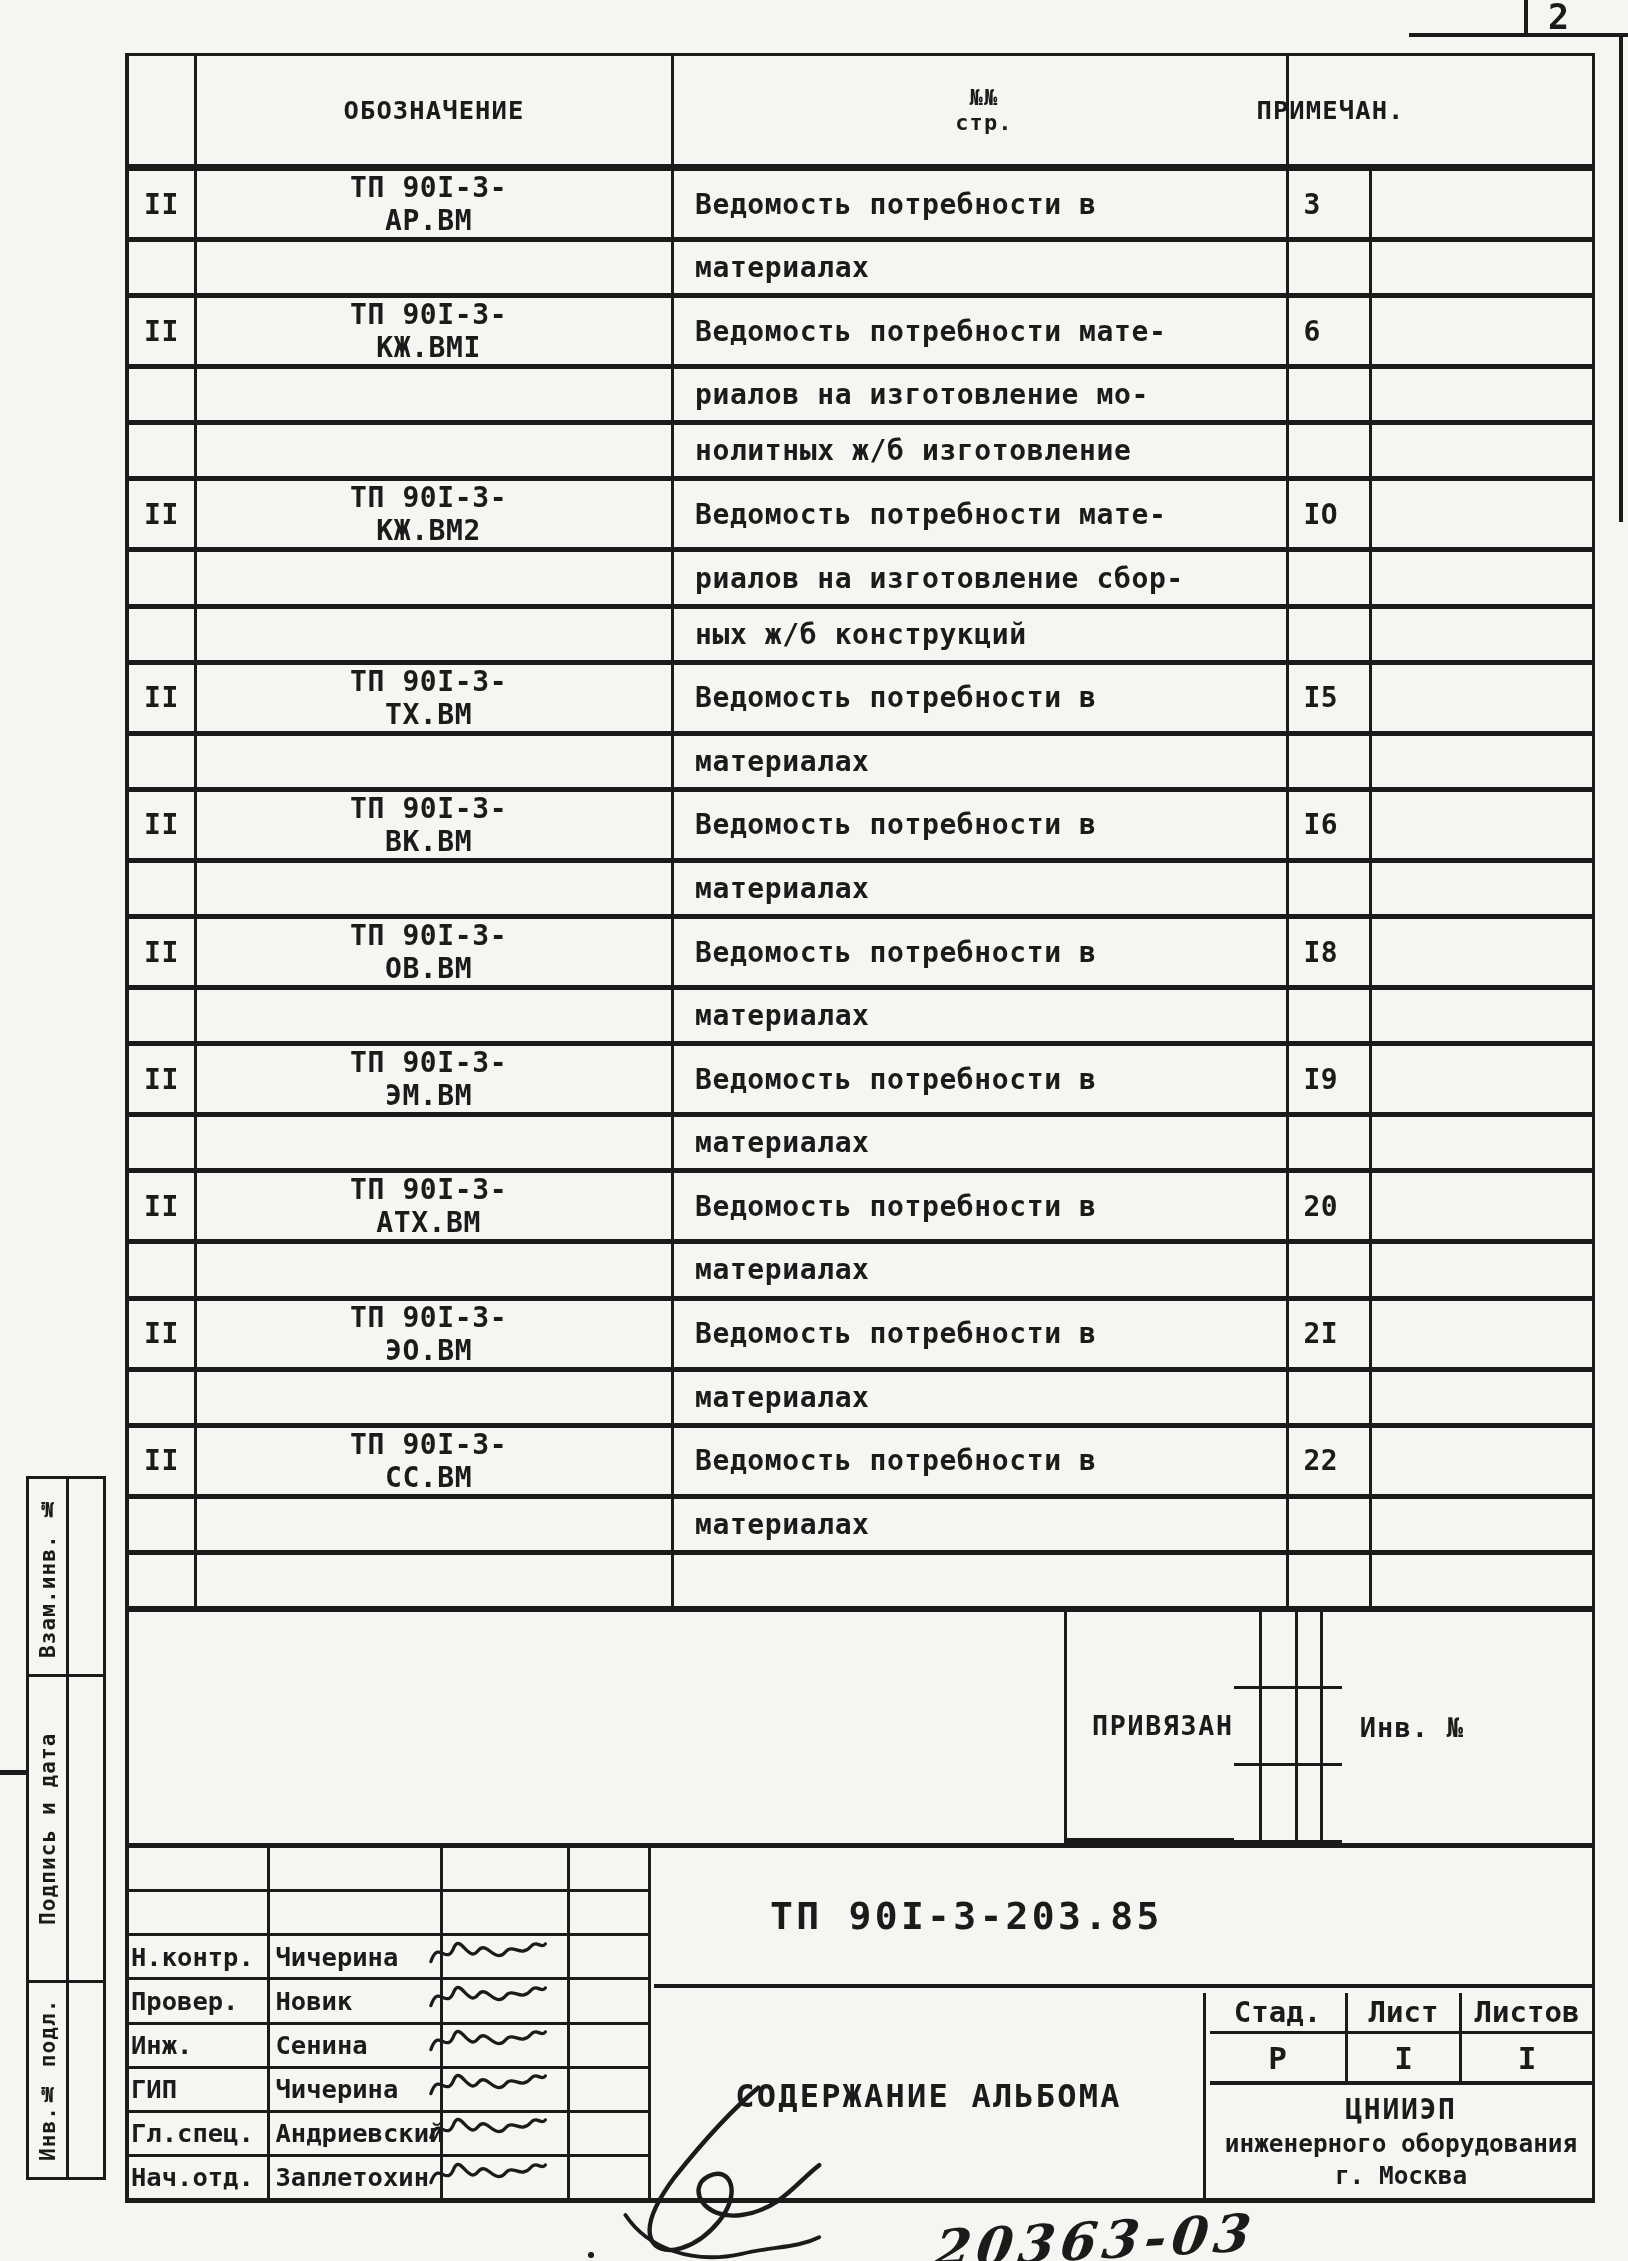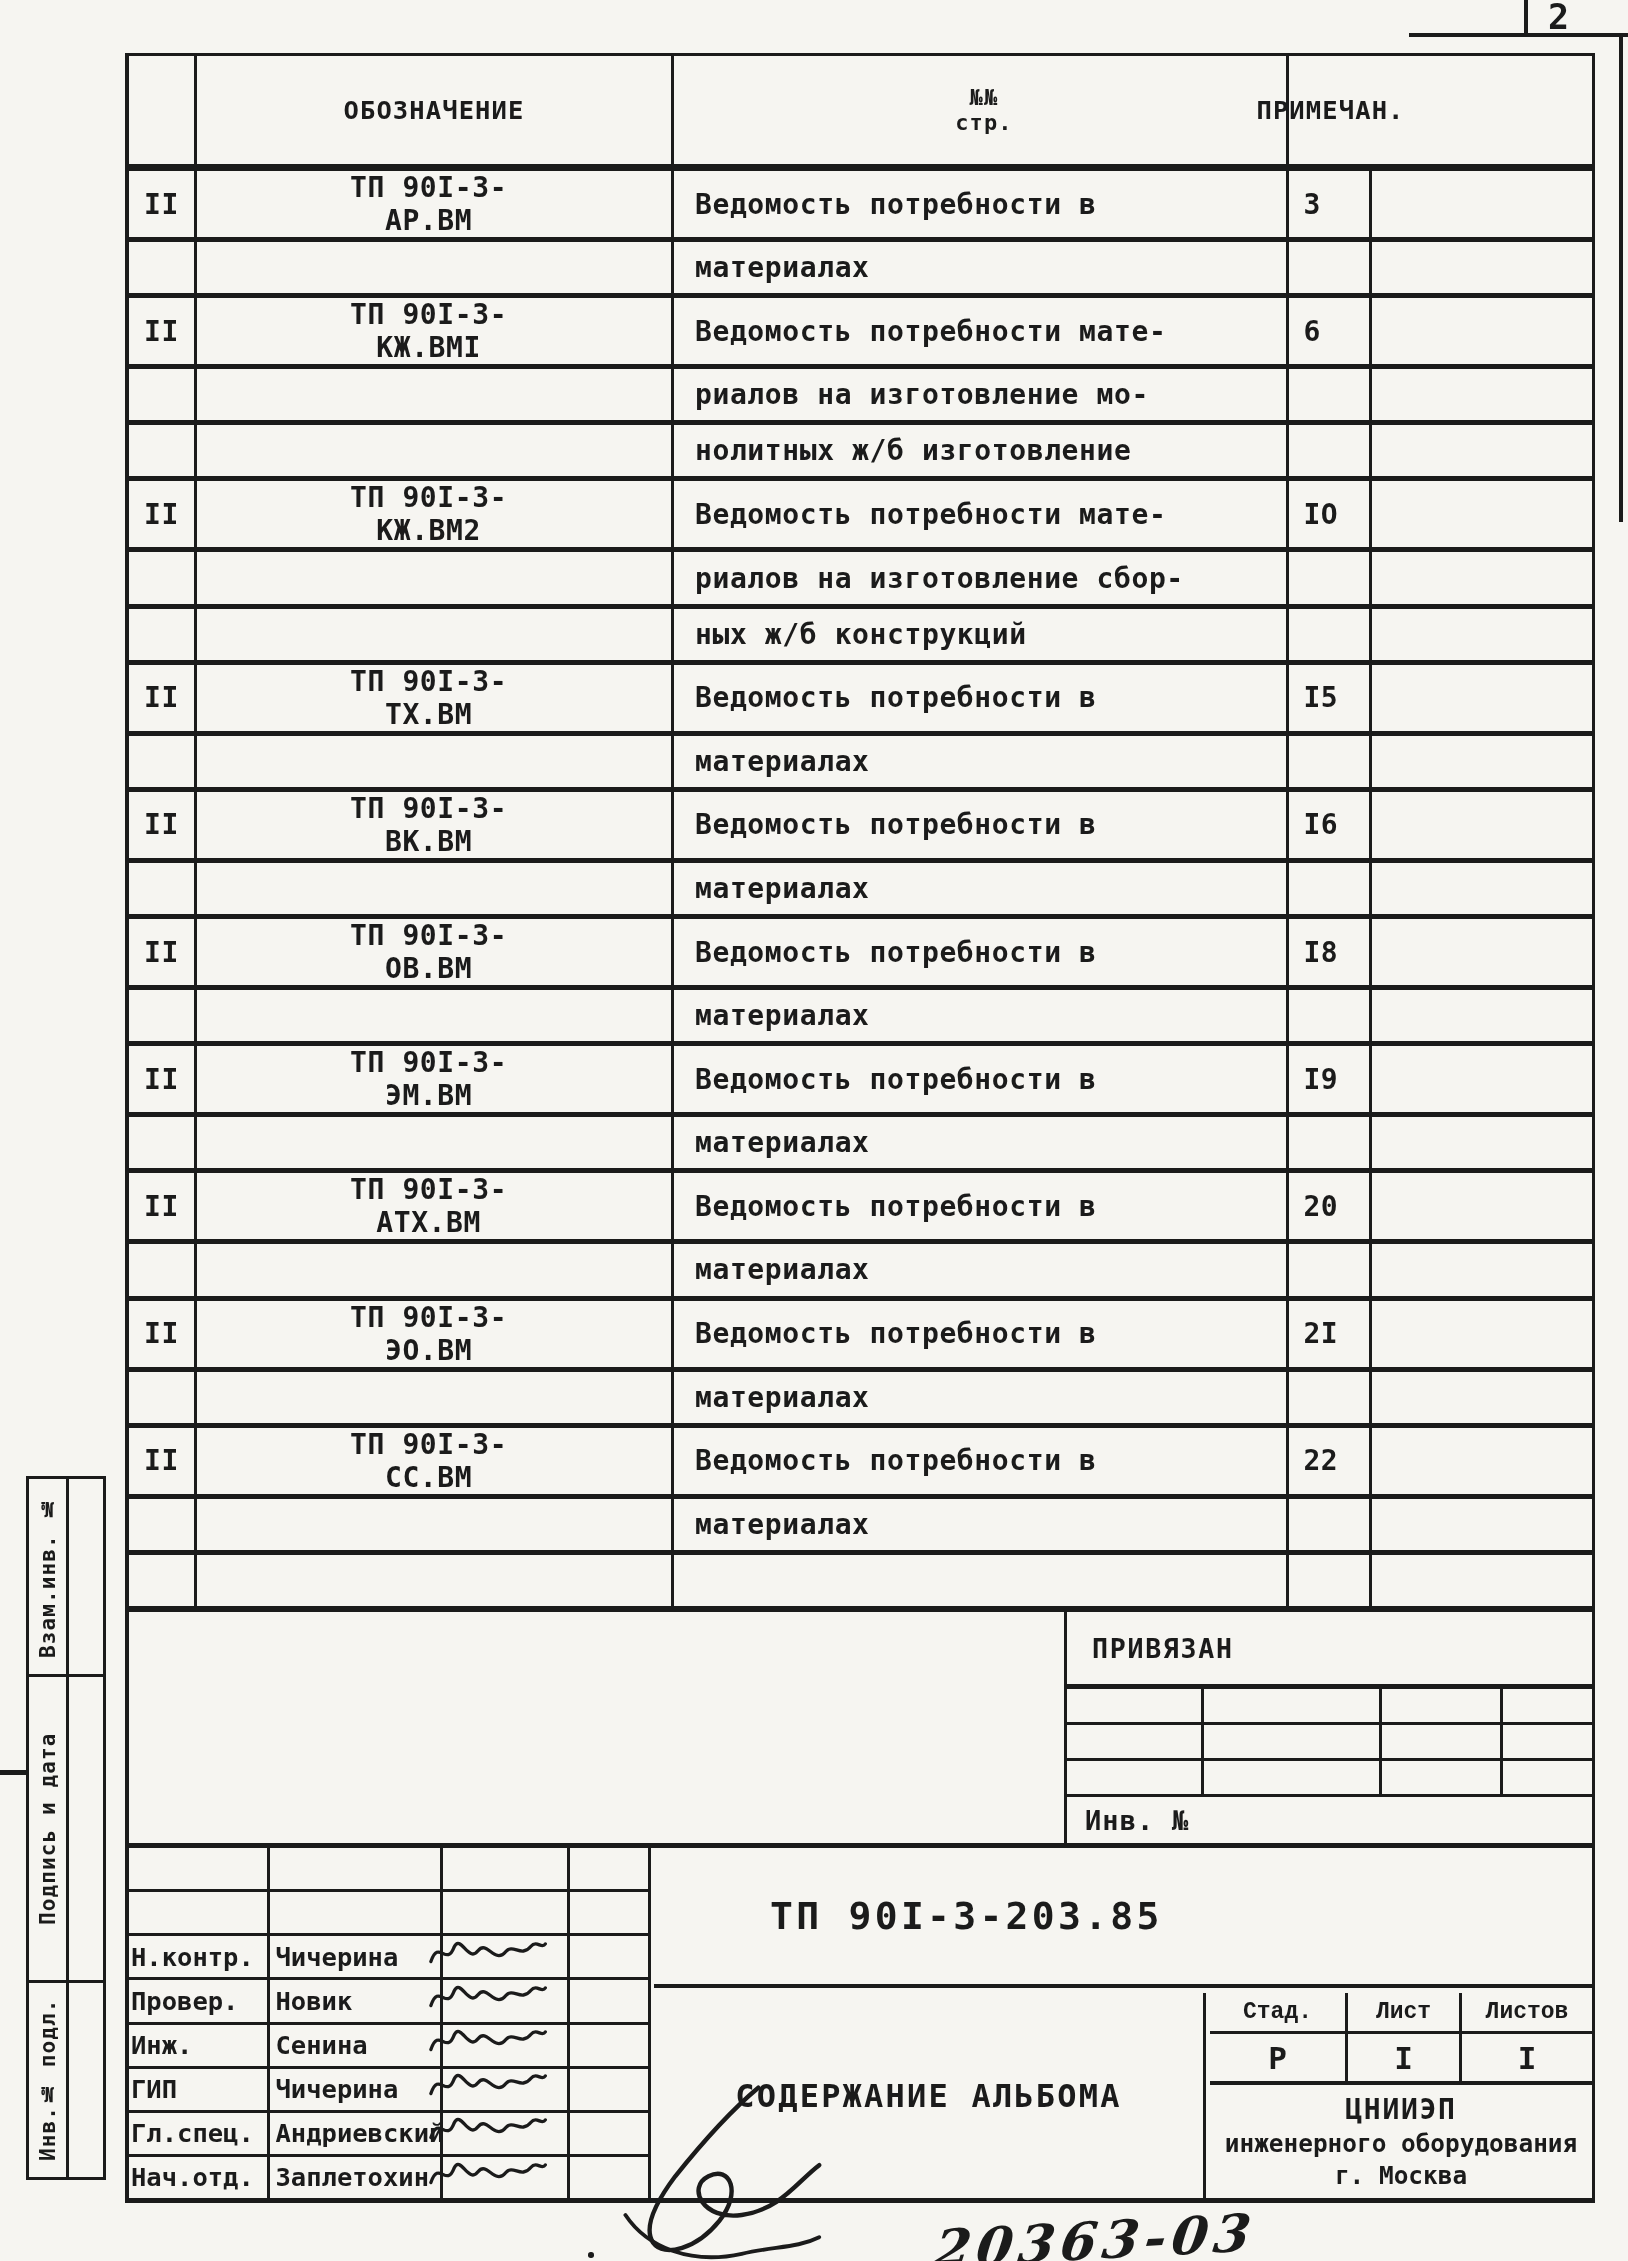--- a/index.html
+++ b/index.html
@@ -58,21 +58,21 @@
   .c-obz{padding:0 23px 0 12.2px;box-sizing:border-box;flex-direction:column;}
   .c-name{padding-left:21px;box-sizing:border-box;}
   .c-page{padding-left:14.4px;box-sizing:border-box;}
 
   
   .below-left{left:125px;top:1612px;width:940px;height:231px;border-left:4.4px solid var(--ink);box-sizing:border-box;}
 
   .privyazan{
     left:1064px;top:1612px;width:531px;height:231px;box-sizing:border-box;
     border-left:3.3px solid var(--ink);border-right:3.9px solid var(--ink);
-    display:flex;flex-direction:column;
+    display:flex;flex-direction:row;
   }
   .pv-label{flex:0 0 77px;border-bottom:5px solid var(--ink);display:flex;align-items:center;padding-left:25px;font-size:26.6px;letter-spacing:1.7px;box-sizing:border-box;}
   .pv-grid{flex:0 0 108px;display:flex;flex-direction:column;}
   .pv-grow{flex:1 1 0;display:grid;grid-template-columns:26% 34% 23% 17%;border-bottom:3.9px solid var(--ink);box-sizing:border-box;}
   .pv-cell{border-right:3.3px solid var(--ink);}
   .pv-cell:last-child{border-right:none;}
   .pv-inv{flex:1 1 auto;display:flex;align-items:center;padding-left:18px;font-size:27px;letter-spacing:1.1px;}
 
   
   .tblock{
@@ -86,21 +86,21 @@
   .sigrow .sc{border-right:3.3px solid var(--ink);display:flex;align-items:center;overflow:visible;white-space:nowrap;box-sizing:border-box;}
   .sigrow .sc:last-child{border-right:none;}
   .sc-role{padding-left:2px;}
   .sc-name{padding-left:5.5px;}
   .sc-sig{position:relative;}
   .sc-sig svg{position:absolute;left:-16.6px;top:-3.3px;overflow:visible;}
 
   .doc-cell{position:absolute;left:525px;top:0;right:0;height:140px;border-bottom:4.4px solid var(--ink);display:flex;align-items:center;padding-left:116px;font-size:38px;letter-spacing:3.3px;box-sizing:border-box;}
   .title-cell{position:absolute;left:525px;top:145px;width:552px;bottom:0;border-right:3.9px solid var(--ink);display:flex;align-items:center;justify-content:center;font-size:32px;letter-spacing:2.2px;box-sizing:border-box;}
   .stage-area{position:absolute;left:1081px;top:145px;right:0;bottom:0;display:flex;flex-direction:column;}
-  .stage-head{flex:0 0 38px;display:grid;grid-template-columns:138px 114px 1fr;border-bottom:3.9px solid var(--ink);font-size:23px;font-family:Liberation Mono, monospace;}
+  .stage-head{flex:0 0 38px;display:grid;grid-template-columns:138px 114px 1fr;border-bottom:3.9px solid var(--ink);font-size:29px;}
   .stage-vals{flex:0 0 47px;display:grid;grid-template-columns:138px 114px 1fr;border-bottom:4.4px solid var(--ink);font-size:31px;}
   .stage-head>div,.stage-vals>div{border-right:3.3px solid var(--ink);display:flex;align-items:center;justify-content:center;}
   .stage-head>div:last-child,.stage-vals>div:last-child{border-right:none;}
   .org-cell{flex:1 1 auto;display:flex;flex-direction:column;align-items:center;justify-content:space-evenly;padding:5.5px 0;font-size:24.4px;line-height:1.2;}
   .org-l1{font-size:28px;letter-spacing:1.7px;}
 
   
   .sidebar{
     left:25.5px;top:1476px;width:80px;height:704px;box-sizing:border-box;
     border:3.9px solid var(--ink);display:flex;flex-direction:column;

